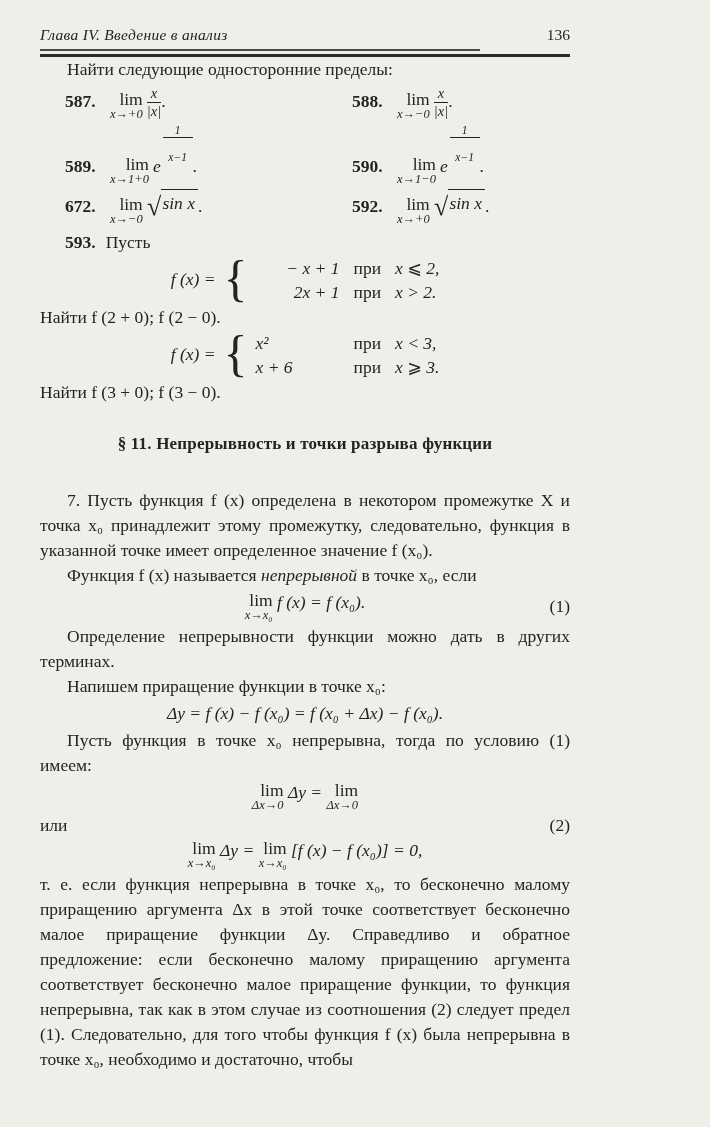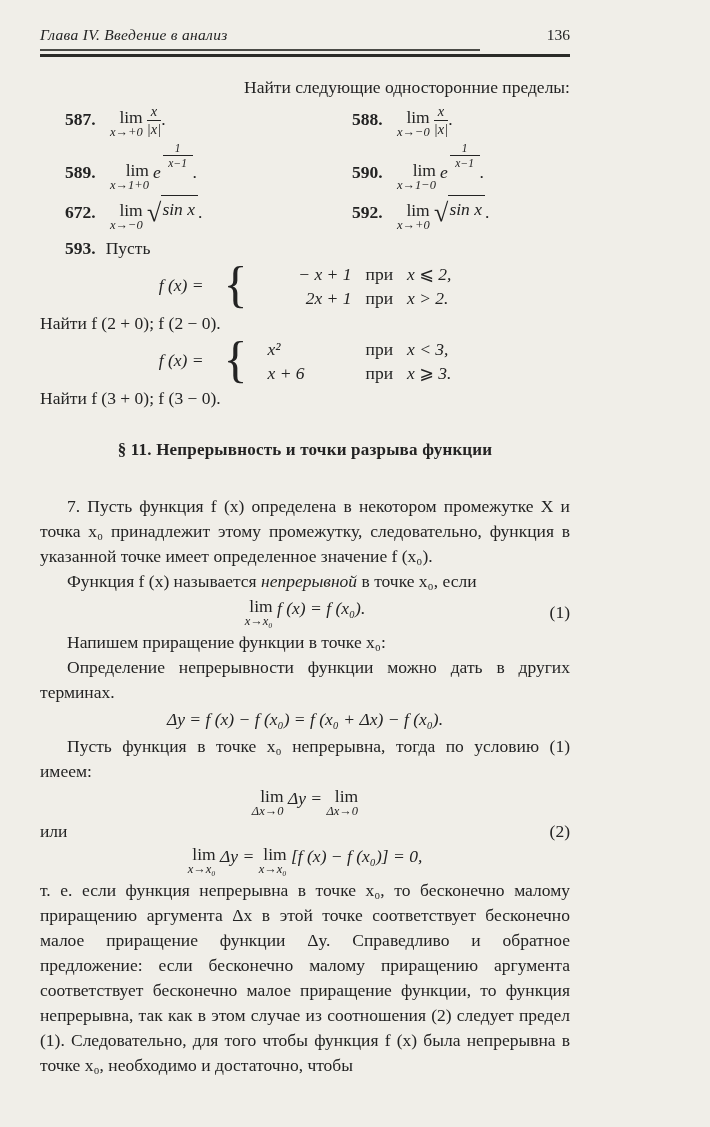--- a/index.html
+++ b/index.html
@@ -13,48 +13,48 @@
 
   
   .runhead{display:flex;justify-content:space-between;align-items:baseline;font-size:15.5px;}
   .runhead .chapter{font-style:italic;letter-spacing:.3px;}
   .rule-thin{height:1.5px;background:#4a4a46;width:83%;margin-top:2px;}
   .rule-thick{height:3px;background:#2b2b28;width:100%;margin-top:3px;}
 
   .indent{text-indent:27px;}
   .just{text-align:justify;}
   p{margin:0;}
-  .intro{margin-top:18px;text-align:right;}
+  .intro{}
 
   
   .probs{margin-top:4px;padding-left:25px;}
   .prow{display:grid;grid-template-columns:287px auto;margin-bottom:3px;align-items:center;}
   .prob{white-space:nowrap;}
   .pnum{font-weight:bold;margin-right:10px;}
   .mathit{font-style:italic;}
 
   .lim{display:inline-block;text-align:right;vertical-align:-11px;}
   .lim .w{display:block;line-height:17px;}
   .lim .s{display:block;font-size:12.5px;line-height:13px;font-style:italic;}
 
   .frac{display:inline-block;text-align:center;vertical-align:-9px;font-size:14.5px;font-style:italic;margin-left:4px;}
   .frac .t{display:block;line-height:15px;border-bottom:1.3px solid #232323;padding:0 4px 1px;}
   .frac .b{display:block;line-height:15px;padding-top:1px;}
 
   .ebase{font-style:italic;margin-left:4px;}
   .efrac{display:inline-block;text-align:center;font-size:11.5px;font-style:italic;vertical-align:11px;margin-left:2px;line-height:12px;}
   .efrac .t{display:block;border-bottom:1px solid #232323;padding:0 12px 1px;}
-  .efrac .b{display:block;padding-top:1px;}
+  .efrac .b{display:block;padding-top:1px;margin-top:12px;}
 
   .rt{font-size:26px;line-height:10px;vertical-align:-3px;font-style:normal;}
   .rad{display:inline-block;border-top:1.4px solid #232323;padding:1px 3px 0 1px;font-style:italic;vertical-align:3px;}
 
   
   .phead{margin-top:4px;padding-left:25px;}
-  .cases-wrap{display:flex;justify-content:center;align-items:center;gap:20px;margin:1px 0;}
+  .cases-wrap{display:flex;justify-content:center;align-items:center;gap:8px;margin:1px 0;}
   .brace{font-size:50px;font-weight:300;line-height:44px;transform:translateY(-2px);}
   .case-grid{display:grid;grid-template-columns:84px auto auto;column-gap:14px;line-height:24px;}
   .ce{font-style:italic;}
   .alr .ce{text-align:right;}
   .all .ce{text-align:left;}
   .cc{font-style:italic;}
 
   
   .sect{font-weight:bold;text-align:center;margin:26px 0 32px 0;font-size:17px;letter-spacing:.2px;}
 
@@ -145,22 +145,22 @@
 
   <p class="just indent">7. Пусть функция f (x) определена в некотором промежутке X и точка x₀ принадлежит этому промежутку, следовательно, функция в указанной точке имеет определенное значение f (x₀).</p>
   <p class="just indent"><span>Функция f (x) называется </span><span class="mathit">непрерывной</span><span> в точке x₀, если</span></p>
 
   <div class="disp">
     <span class="lim"><span class="w">lim</span><span class="s">x→x₀</span></span>
     <span class="fbody">f (x) = f (x₀).</span>
     <span class="eqtag">(1)</span>
   </div>
 
+  <p class="just indent">Определение непрерывности функции можно дать в других терминах.</p>
   <p class="just indent">Напишем приращение функции в точке x₀:</p>
-  <p class="just indent">Определение непрерывности функции можно дать в других терминах.</p>
 
   <div class="dyline">Δy = f (x) − f (x₀) = f (x₀ + Δx) − f (x₀).</div>
 
   <p class="just indent">Пусть функция в точке x₀ непрерывна, тогда по условию (1) имеем:</p>
 
   <div class="disp">
     <span class="lim"><span class="w">lim</span><span class="s">Δx→0</span></span>
     <span class="fbody">Δy = </span>
     <span class="lim"><span class="w">lim</span><span class="s">Δx→0</span></span>
   </div>

